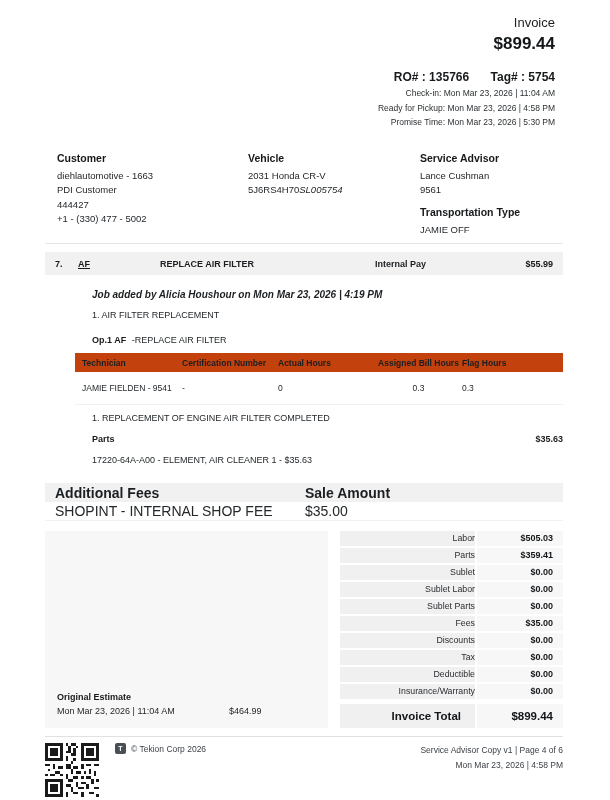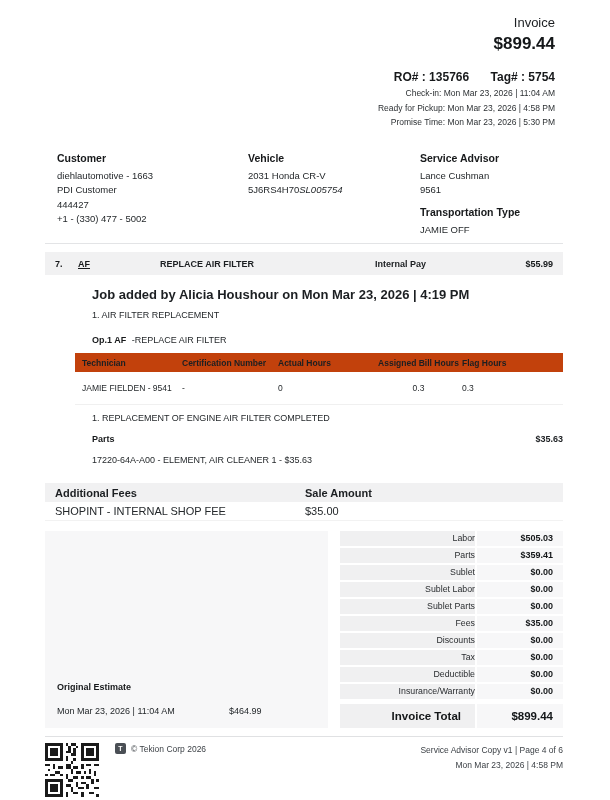--- a/index.html
+++ b/index.html
@@ -39,53 +39,52 @@
     display: flex; align-items: center; padding: 0 10px;
     font-size: 9px;
   }
   .job-index { width: 23px; font-weight: bold; color: #17191b; }
   .job-code { width: 82px; font-weight: bold; color: #17191b; text-decoration: underline; }
   .job-title { width: 215px; font-weight: 600; color: #1c1f22; }
   .job-paytype { flex: 1; font-weight: 600; color: #1c1f22; }
   .job-amount { font-weight: bold; color: #141719; }
 
   .job-detail { margin-left: 47px; }
-  .job-added { margin-top: 13px; font-size: 13px; font-weight: 600; color: #1c1f22; line-height: 13px; }
+  .job-added { margin-top: 13px; font-size: 10px; font-weight: 600; color: #1c1f22; line-height: 13px; font-style: italic; }
   .job-concern { margin-top: 8px; font-size: 9px; line-height: 13px; }
   .op-line { margin-top: 12px; font-size: 9px; line-height: 13px; }
   .op-code { font-weight: bold; color: #17191b; }
   .op-desc { margin-left: 3px; }
   .labor-line { text-align: right; margin-top: 3px; font-size: 9px; font-weight: bold; color: #17191b; line-height: 13px; }
   .labor-line .amt { margin-left: 3px; }
 
   
   .tech-table { margin-top: 6px; margin-left: 30px; font-size: 8.5px; }
   .tech-header { display: flex; background: #c2410c; height: 19px; align-items: center; padding-left: 7px; font-weight: 600; color: #1c1f22; }
   .tech-row { display: flex; height: 33px; align-items: center; padding-left: 7px; border-bottom: 1px solid #f0f0f0; }
   .tc-1 { width: 100px; } .tc-2 { width: 96px; } .tc-3 { width: 97px; } .tc-4 { width: 87px; text-align: center; } .tc-5 { flex: 1; }
 
   .completion-line { margin-top: 7px; font-size: 9px; line-height: 13px; }
   .parts-line { display: flex; justify-content: space-between; margin-top: 8px; font-size: 9px; line-height: 13px; }
   .parts-label { font-weight: bold; color: #17191b; }
   .parts-amount { font-weight: 600; color: #1c1f22; }
   .part-item { margin-top: 8px; font-size: 9px; line-height: 13px; }
 
   
-  .fees-table { margin-top: 16px; font-size: 11px; }
+  .fees-table { margin-top: 16px; font-size: 14px; }
   .fees-header { display: flex; background: #f1f1f2; height: 19px; align-items: center; padding-left: 10px; font-weight: 600; color: #1c1f22; }
   .fees-row { display: flex; height: 19px; align-items: center; padding-left: 10px; border-bottom: 1px solid #f2f2f2; }
   .fc-1 { width: 250px; } .fc-2 { flex: 1; }
 
   
   .bottom-section { margin-top: 10px; display: flex; }
   .estimate-panel {
     flex: 1; background: #f7f7f8; margin-right: 12px;
     display: flex; flex-direction: column; justify-content: flex-end;
     padding: 10px 12px;
-    gap: 10px;
   }
   .estimate-heading { font-size: 9px; font-weight: bold; color: #17191b; line-height: 13px; }
   .estimate-line { display: flex; font-size: 9px; line-height: 14px; }
   .estimate-date { width: 172px; }
   .summary-table { width: 223px; }
   .summary-row { display: flex; margin-bottom: 2px; }
   .summary-label {
     flex: 1; background: #f0f0f1; font-size: 8.8px; color: #2a2d30;
     text-align: right; padding-right: 0; line-height: 15px; height: 15px;
   }

